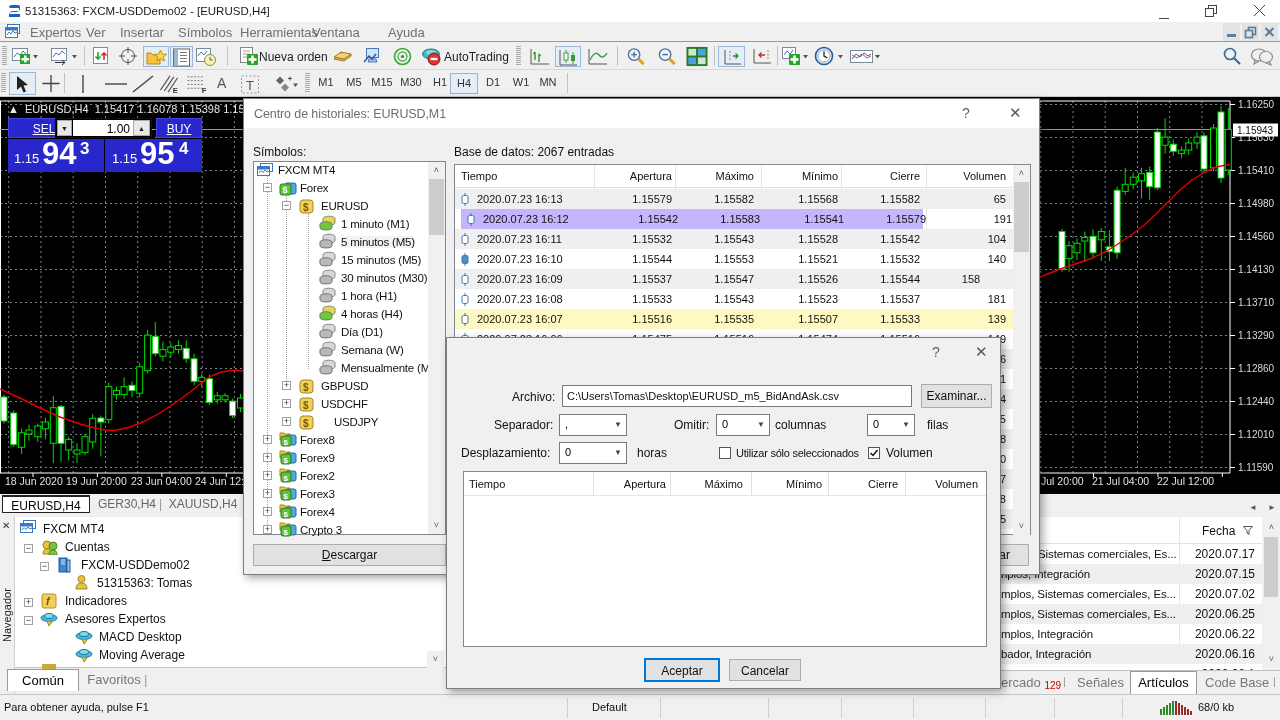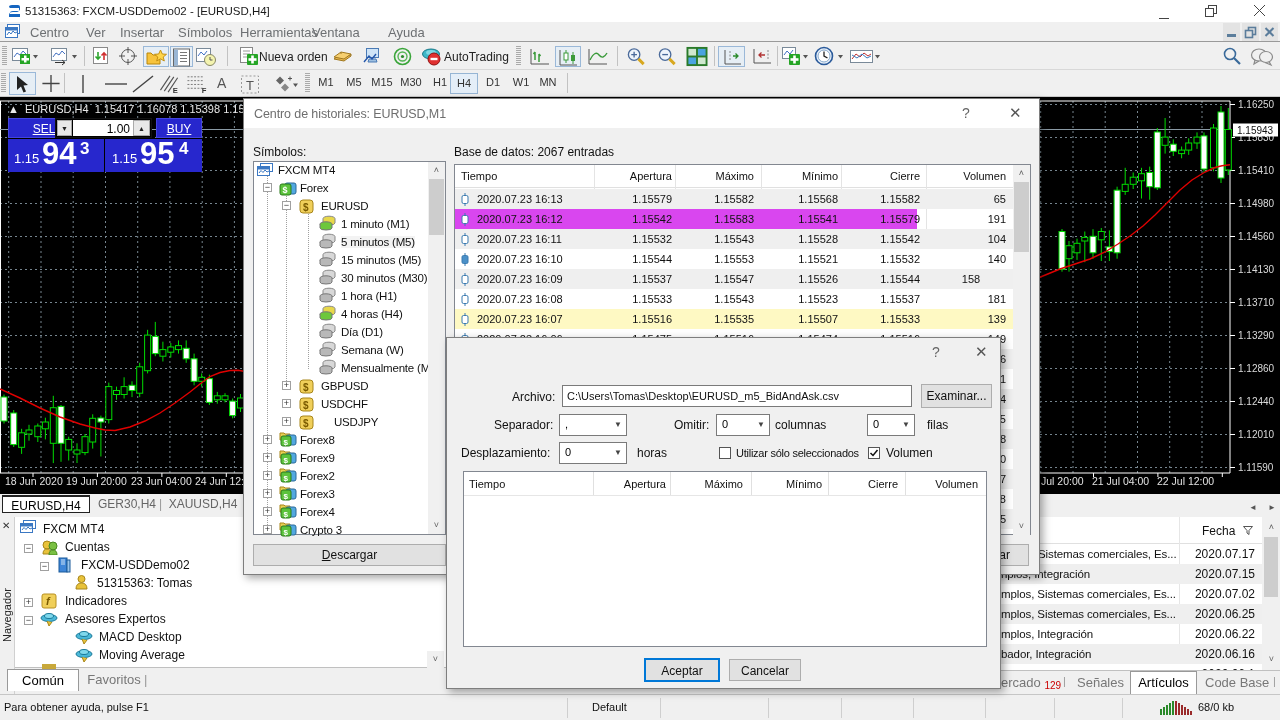--- a/index.html
+++ b/index.html
@@ -88,21 +88,21 @@
         </svg></div>
 </div>
 
 <div id="menubar">
   <svg class="abs" style="left:5px;top:2px" width="15" height="15" viewBox="0 0 15 15">
         <rect x="2.5" y="0.5" width="12" height="9" fill="#fff" stroke="#3b78c3"></rect>
         <rect x="0.5" y="3.5" width="12" height="10" fill="#fff" stroke="#3b78c3"></rect>
         <rect x="0.5" y="3.5" width="12" height="3" fill="#3b78c3"></rect>
         <path d="M2 11 L4 8 L6 10 L8 7 L10 9 L12 8" stroke="#3b78c3" fill="none"></path>
       </svg>
-  <div class="menuitem" style="left:30px">Centro</div>
+  <div class="menuitem" style="left:30px">Expertos</div>
   <div class="menuitem" style="left:86px">Ver</div>
   <div class="menuitem" style="left:120px">Insertar</div>
   <div class="menuitem" style="left:178px">Símbolos</div>
   <div class="menuitem" style="left:240px">Herramientas</div>
   <div class="menuitem" style="left:312px">Ventana</div>
   <div class="menuitem" style="left:388px">Ayuda</div>
   <div class="mdibtn" style="left:1223px"><svg width="17" height="18">
           <rect x="4" y="11" width="9" height="3" fill="#5b7d9b"></rect>
         </svg></div>
   <div class="mdibtn" style="left:1242px"><svg width="17" height="18" fill="none" stroke="#5b7d9b" stroke-width="1.6">
@@ -907,21 +907,21 @@
             <line x1="4" y1="0" x2="4" y2="13" stroke="#3a7ab0"></line>
             <rect x="1" y="2.5" width="6" height="8" rx="1.5" fill="#ffffff" stroke="#3a7ab0"></rect>
           </svg>
           <span class="abs" style="left:22px;top:4px;font-size:11px;color:#111">2020.07.23 16:13</span>
           <span class="abs" style="left:147px;top:4px;width:70px;text-align:right;font-size:11px;color:#111">1.15579</span>
           <span class="abs" style="left:229px;top:4px;width:70px;text-align:right;font-size:11px;color:#111">1.15582</span>
           <span class="abs" style="left:313px;top:4px;width:70px;text-align:right;font-size:11px;color:#111">1.15568</span>
           <span class="abs" style="left:395px;top:4px;width:70px;text-align:right;font-size:11px;color:#111">1.15582</span>
           <span class="abs" style="left:481px;top:4px;width:70px;text-align:right;font-size:11px;color:#111">65</span>
         </div>
-        <div class="abs" style="left:0;top:20px;width:462px;height:20px;background:#d946ef">
+        <div class="abs" style="left:6px;top:20px;width:462px;height:20px;background:#c4b5fd">
           <svg class="abs" style="left:6px;top:4px" width="8" height="13" viewBox="0 0 8 13">
             <line x1="4" y1="0" x2="4" y2="13" stroke="#3a7ab0"></line>
             <rect x="1" y="2.5" width="6" height="8" rx="1.5" fill="#ffffff" stroke="#3a7ab0"></rect>
           </svg>
           <span class="abs" style="left:22px;top:4px;font-size:11px;color:#111">2020.07.23 16:12</span>
           <span class="abs" style="left:147px;top:4px;width:70px;text-align:right;font-size:11px;color:#111">1.15542</span>
           <span class="abs" style="left:229px;top:4px;width:70px;text-align:right;font-size:11px;color:#111">1.15583</span>
           <span class="abs" style="left:313px;top:4px;width:70px;text-align:right;font-size:11px;color:#111">1.15541</span>
           <span class="abs" style="left:395px;top:4px;width:70px;text-align:right;font-size:11px;color:#111">1.15579</span>
           <span class="abs" style="left:481px;top:4px;width:70px;text-align:right;font-size:11px;color:#111">191</span>

